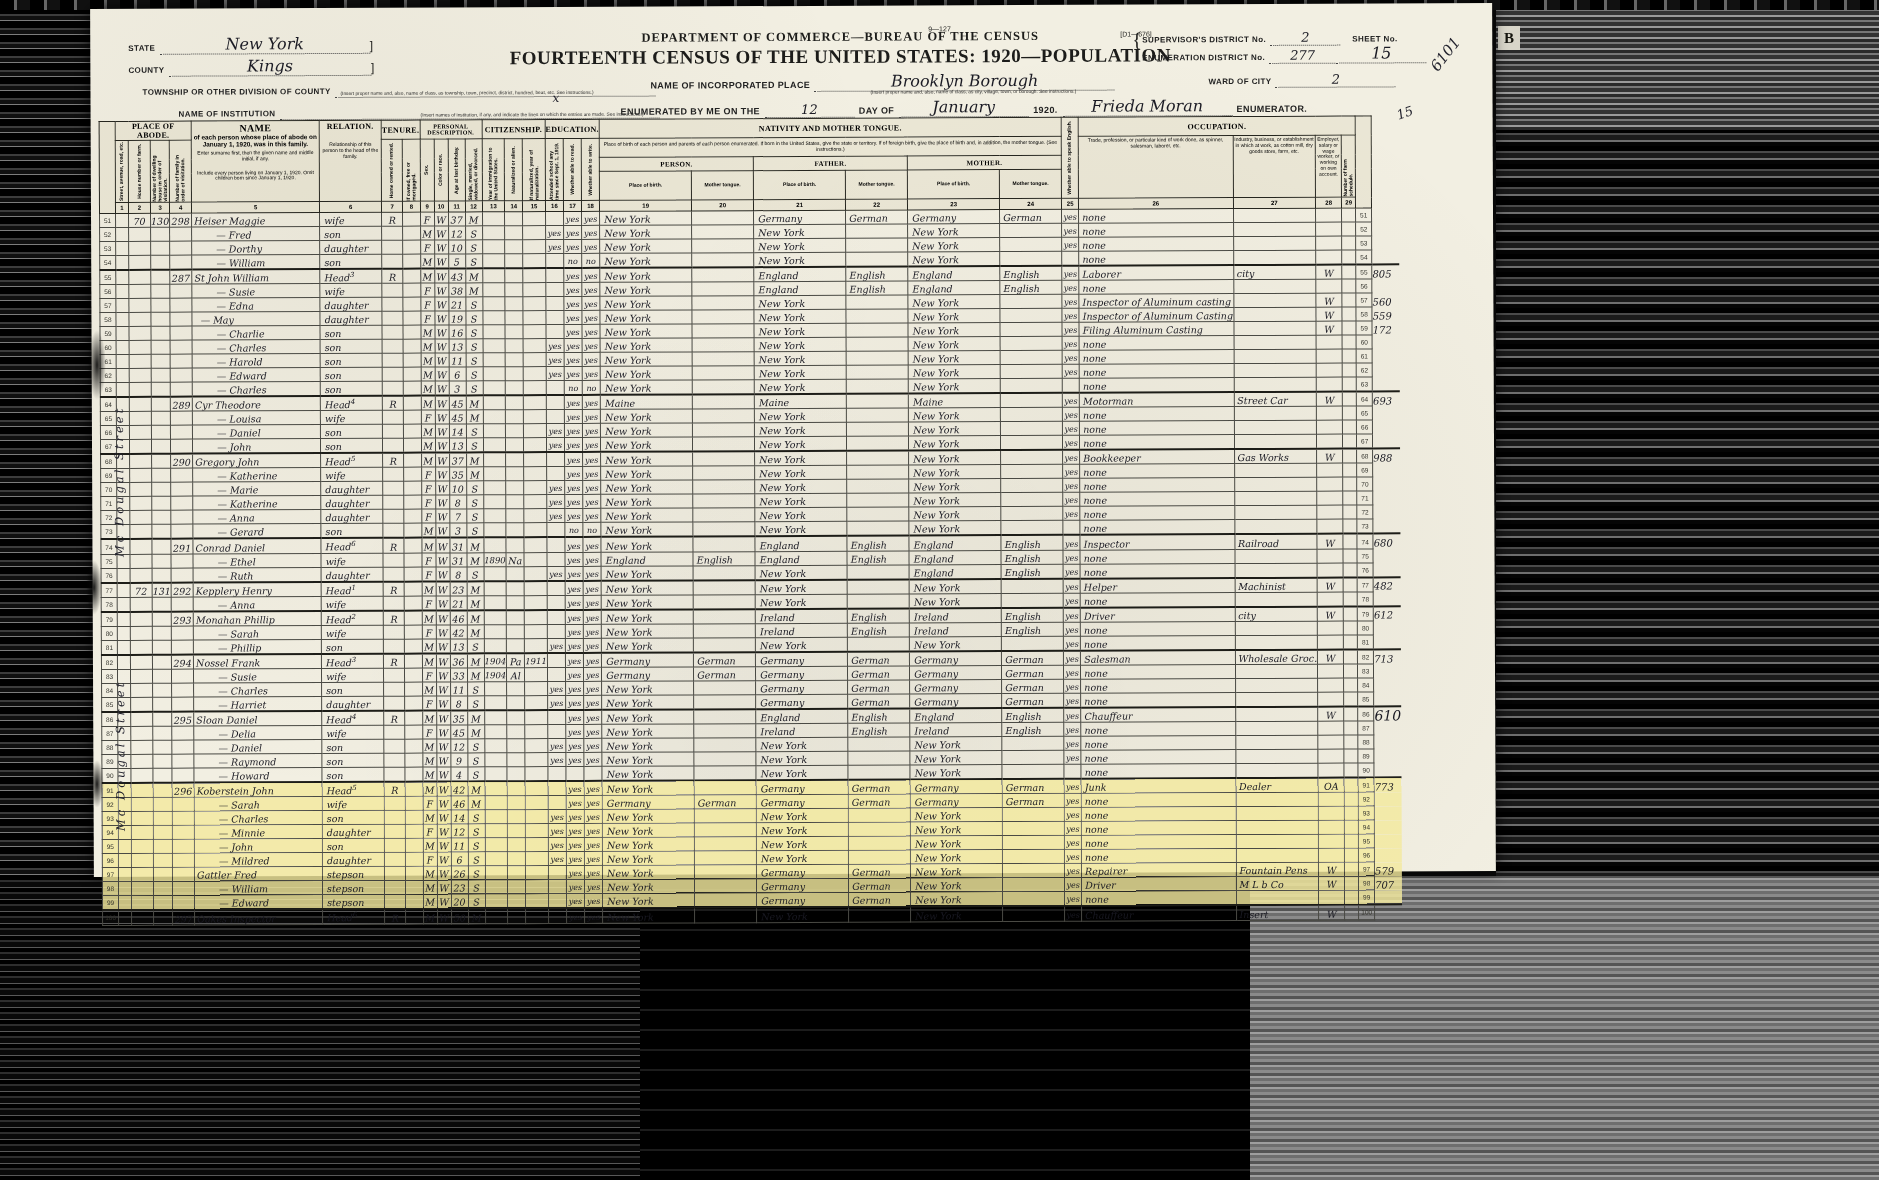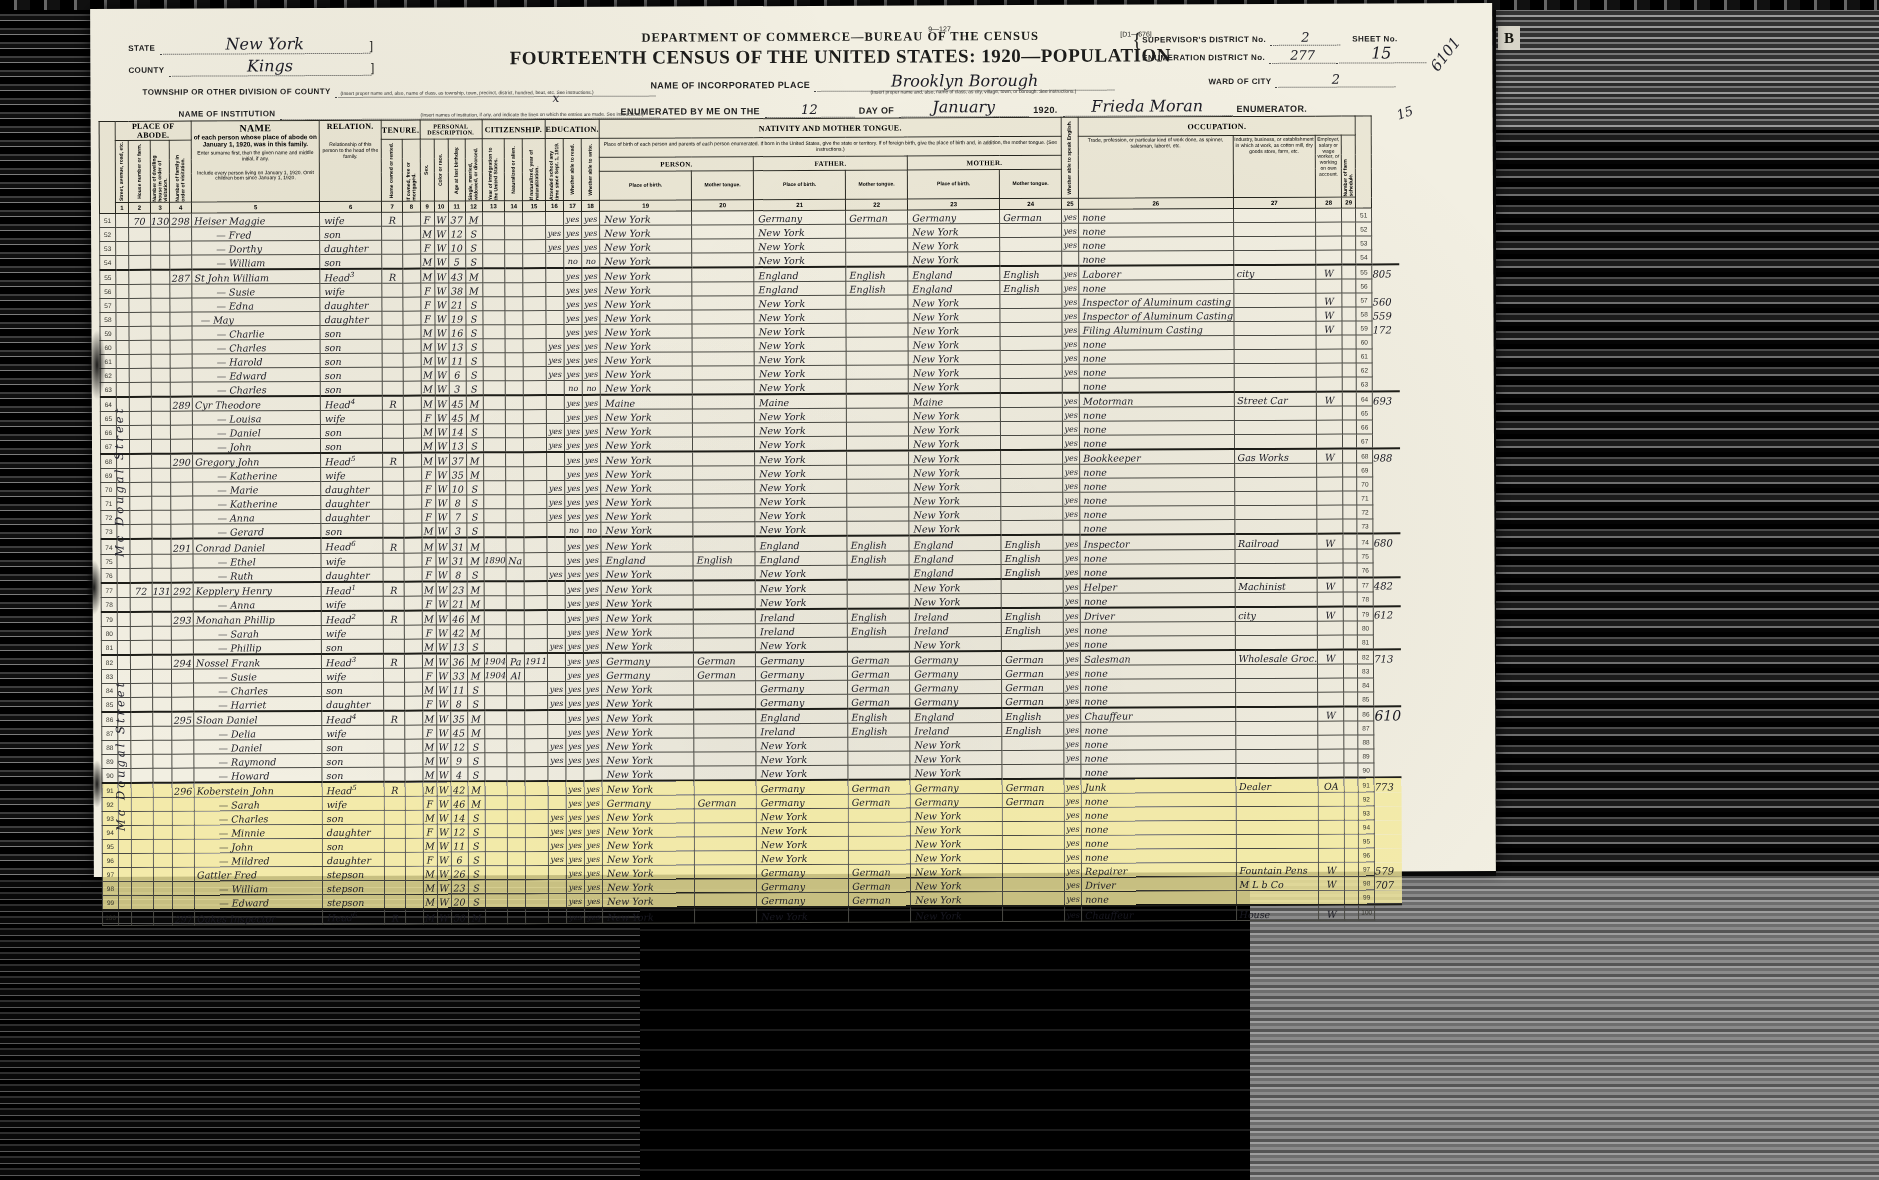--- a/index.html
+++ b/index.html
@@ -2012,21 +2012,21 @@
             <td class="hwc ctr" style="font-size:8px;">yes</td>
             <td class="hwc ctr" style="font-size:8px;">yes</td>
             <td class="hwc" style="padding-left:4px;">New York</td>
             <td class="hwc" style="padding-left:3px;"></td>
             <td class="hwc" style="padding-left:4px;">New York</td>
             <td class="hwc" style="padding-left:3px;"></td>
             <td class="hwc" style="padding-left:4px;">New York</td>
             <td class="hwc" style="padding-left:3px;"></td>
             <td class="hwc ctr" style="font-size:8px;">yes</td>
             <td class="hwc" style="padding-left:3px;z-index:2;">Chauffeur</td>
-            <td class="hwc" style="padding-left:3px;">House</td>
+            <td class="hwc" style="padding-left:3px;">Insert</td>
             <td class="hwc ctr">W</td>
             <td class=""></td>
             <td class="num">100</td>
             <td class="hwc nob" style="font-size:10px;"></td>
           </tr>
         </tbody>
       </table>
     </div>
 
   <div class="street-hw" style="left:20px;top:248px;height:300px;">Mc Dougal Street</div>

